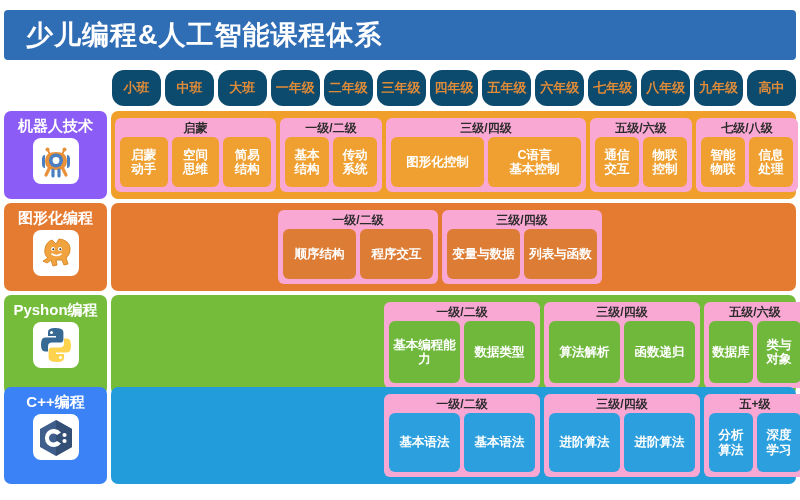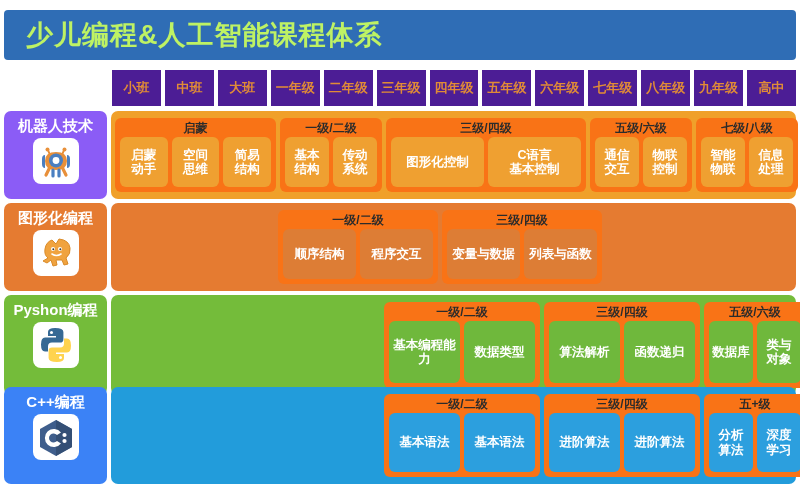--- a/index.html
+++ b/index.html
@@ -12,32 +12,32 @@
   }
   .canvas{position:relative;width:800px;height:500px;}
 
   
   .titlebar{
     position:absolute;left:4px;top:10px;width:792px;height:50px;
     background:#2f6db5;border-radius:4px;
     display:flex;align-items:center;
   }
   .titlebar .title{
-    color:#bef264;font-size:27px;font-weight:bold;letter-spacing:1px;
+    color:#ffffff;font-size:27px;font-weight:bold;letter-spacing:1px;
     margin-left:22px;white-space:nowrap;
   }
 
   
   .gradestrip{
     position:absolute;left:112px;top:70px;width:684px;height:36px;
     display:flex;gap:4px;
   }
   .grade{
     flex:1 1 0;
-    background:#4c1d95;border-radius:0;
+    background:#0c4a6e;border-radius:12px;
     display:flex;align-items:center;justify-content:center;
     color:#e08b37;font-size:13px;font-weight:bold;white-space:nowrap;font-family:Liberation Serif, serif;
   }
 
   
   .row{
     position:absolute;left:4px;width:792px;
     display:flex;
   }
   .row-r1{top:111px;height:88px;}
@@ -61,21 +61,21 @@
   .side-icon svg{display:block;}
 
   .rowbody{
     flex:1 1 auto;margin-left:4px;border-radius:7px;
     position:relative;
   }
 
   
   .group{
     position:absolute;top:7px;bottom:7px;
-    background:#f97316;border-radius:6px;
+    background:#f9a8d4;border-radius:6px;
     display:flex;flex-direction:column;
     padding:3px 5px 5px 5px;box-sizing:border-box;
   }
   .group-title{
     text-align:center;color:#2b2b2b;font-size:12px;font-weight:bold;
     line-height:15px;height:16px;white-space:nowrap;
   }
   .chips{
     flex:1 1 auto;display:flex;gap:4px;
   }

